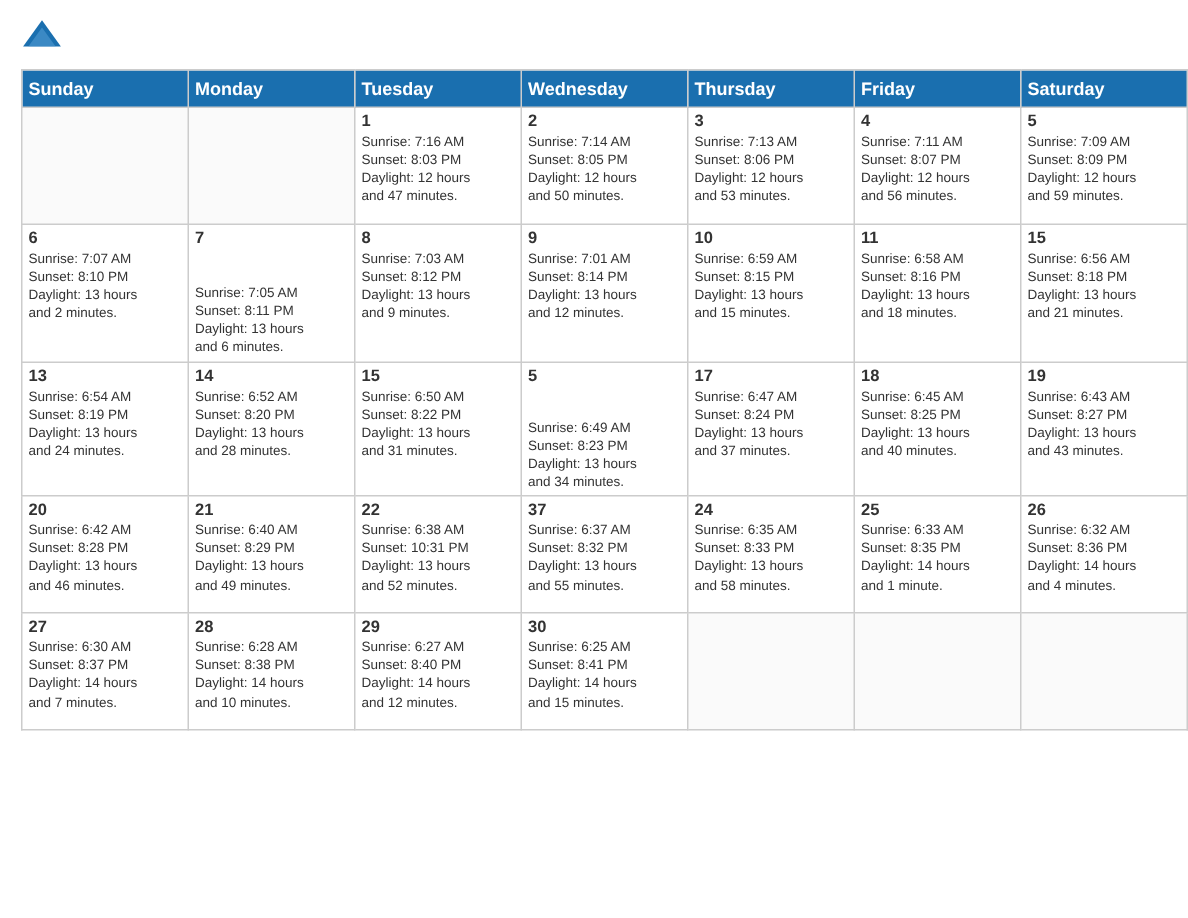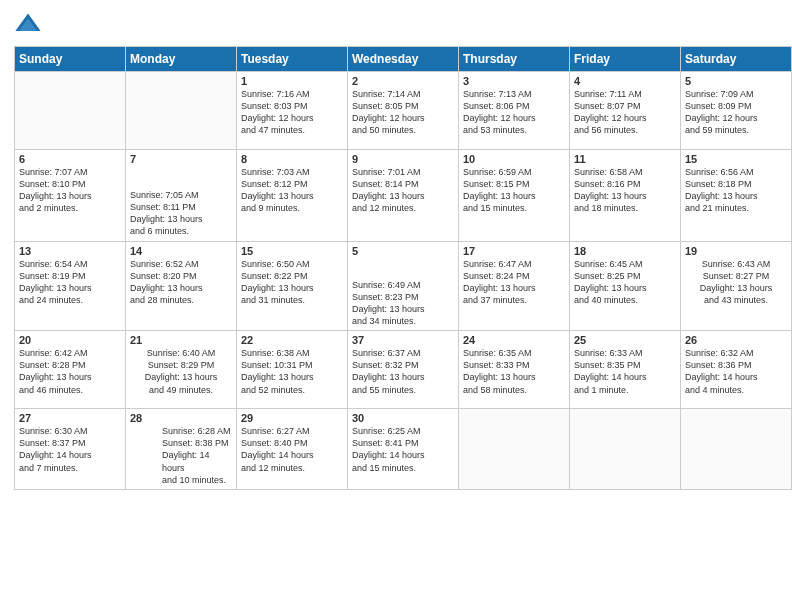--- a/index.html
+++ b/index.html
@@ -257,37 +257,37 @@
           </td>
           <td>
             <span class="day-num">18</span>
             <div class="day-info" style="white-space: pre-line;">Sunrise: 6:45 AM
 Sunset: 8:25 PM
 Daylight: 13 hours
 and 40 minutes.</div>
           </td>
           <td>
             <span class="day-num">19</span>
-            <div class="day-info" style="white-space: pre-line; text-align: center;">Sunrise: 6:43 AM
+            <div class="day-info" style="white-space: pre-line;">Sunrise: 6:43 AM
 Sunset: 8:27 PM
 Daylight: 13 hours
 and 43 minutes.</div>
           </td>
         </tr>
         <tr>
           <td>
             <span class="day-num">20</span>
             <div class="day-info" style="white-space: pre-line;">Sunrise: 6:42 AM
 Sunset: 8:28 PM
 Daylight: 13 hours
 and 46 minutes.</div>
           </td>
           <td>
             <span class="day-num">21</span>
-            <div class="day-info" style="white-space: pre-line; text-align: center;">Sunrise: 6:40 AM
+            <div class="day-info" style="white-space: pre-line;">Sunrise: 6:40 AM
 Sunset: 8:29 PM
 Daylight: 13 hours
 and 49 minutes.</div>
           </td>
           <td>
             <span class="day-num">22</span>
             <div class="day-info" style="white-space: pre-line;">Sunrise: 6:38 AM
 Sunset: 10:31 PM
 Daylight: 13 hours
 and 52 minutes.</div>
@@ -324,21 +324,21 @@
         <tr>
           <td>
             <span class="day-num">27</span>
             <div class="day-info" style="white-space: pre-line;">Sunrise: 6:30 AM
 Sunset: 8:37 PM
 Daylight: 14 hours
 and 7 minutes.</div>
           </td>
           <td>
             <span class="day-num">28</span>
-            <div class="day-info" style="white-space: pre-line; margin-left: 32px;">Sunrise: 6:28 AM
+            <div class="day-info" style="white-space: pre-line;">Sunrise: 6:28 AM
 Sunset: 8:38 PM
 Daylight: 14 hours
 and 10 minutes.</div>
           </td>
           <td>
             <span class="day-num">29</span>
             <div class="day-info" style="white-space: pre-line;">Sunrise: 6:27 AM
 Sunset: 8:40 PM
 Daylight: 14 hours
 and 12 minutes.</div>

